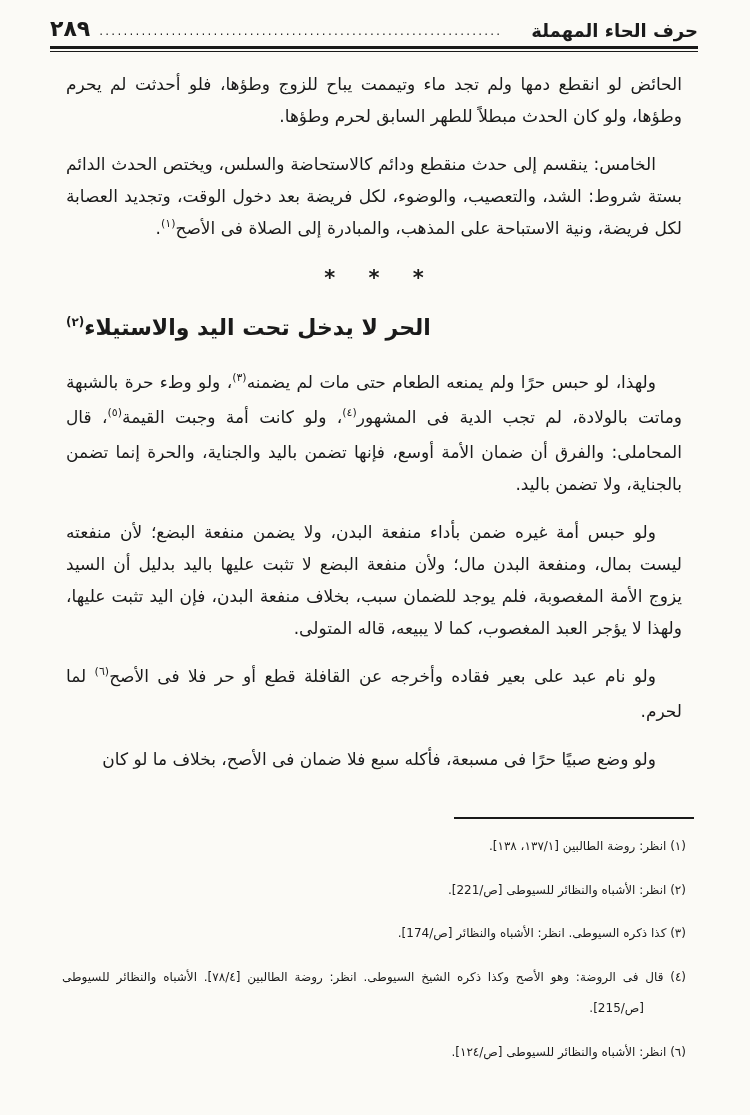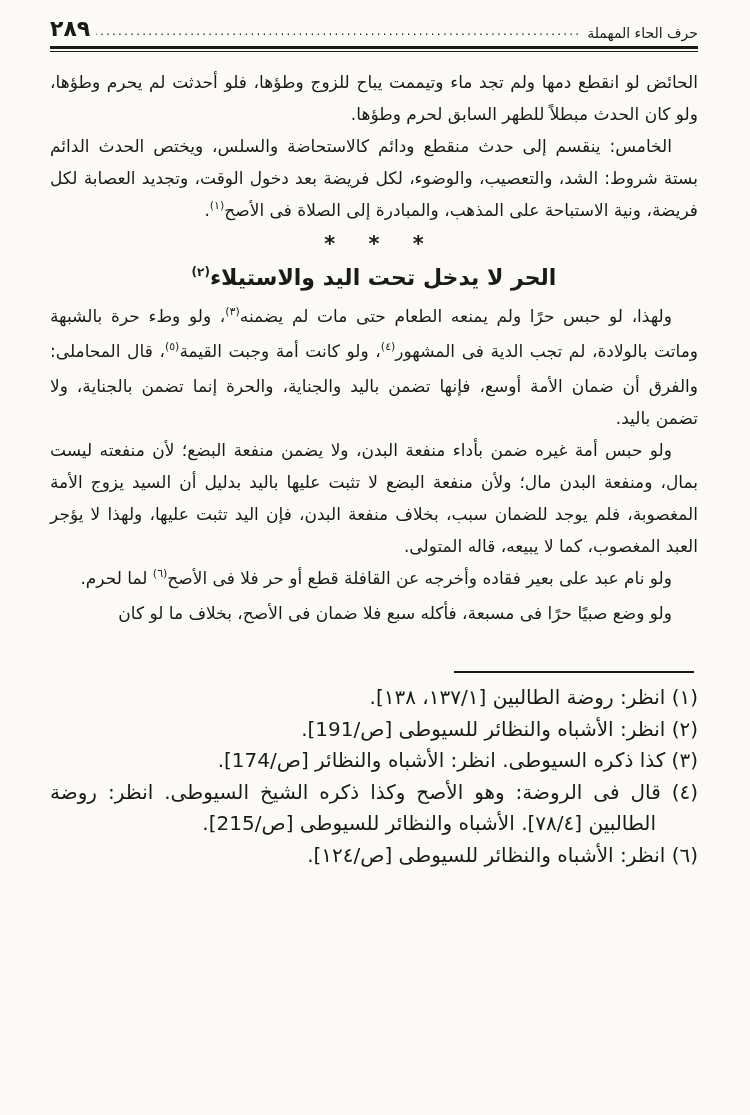--- a/index.html
+++ b/index.html
@@ -16,24 +16,25 @@
     direction: rtl;
     overflow: hidden;
   }
   
   .header-row {
     display: flex;
     align-items: flex-end;
     gap: 6px;
   }
   .header-title {
-    font-size: 14px;
-    font-weight: 400;
+    font-size: 18px;
+    font-weight: 700;
     white-space: nowrap;
     letter-spacing: 0.2px;
+    margin-left: 23px;
   }
   .header-dots {
     flex: 1 1 auto;
     overflow: hidden;
     white-space: nowrap;
     font-size: 12px;
     letter-spacing: 2.2px;
     padding-bottom: 3px;
     color: #222;
   }
@@ -48,61 +49,61 @@
     border-top: 3px solid #191919;
     border-bottom: 1.5px solid #191919;
   }
   
   .body-text {
     margin-top: 14px;
     font-size: 17px;
     line-height: 32px;
     text-align: justify;
   }
-  .body-text p { margin: 0; }
+  .body-text p { margin: 16px; }
   .p-indent { text-indent: 26px; }
   .lead-bold { font-weight: 400; }
   .fn-ref {
     font-size: 11px;
     position: relative;
     top: -7px;
     white-space: nowrap;
   }
   .stars-sep {
     text-align: center;
     font-size: 21px;
     font-weight: 700;
     word-spacing: 26px;
     line-height: 30px;
     margin: 6px 0 0;
     text-indent: 0;
   }
   .section-title {
-    text-align: center;
+    text-align: left;
     font-weight: 700;
     font-size: 22px;
     line-height: 38px;
     margin: 0 0 4px;
     text-indent: 0;
     letter-spacing: 0.2px;
   }
   .section-title .fn-ref { font-size: 12px; top: -9px; }
   
   .footnotes { margin-top: 42px; }
   .fn-rule {
     width: 240px;
     border: 0;
     border-top: 2px solid #191919;
     margin: 0 4px 9px auto; 
   }
   .footnote-item {
-    font-size: 20px;
+    font-size: 12px;
     line-height: 31.5px;
     text-align: justify;
-    margin: 0;
+    margin: 12px;
     padding-right: 42px;   
     text-indent: -42px;    
   }
 </style>
 </head>
 <body>
 
 <div class="sheet">
 
   <div class="header-row">
@@ -142,19 +143,19 @@
 
     <p class="p-indent">
       <span>ولو وضع صبيًا حرًا فى مسبعة، فأكله سبع فلا ضمان فى الأصح، بخلاف ما لو كان</span>
     </p>
 
   </div>
 
   <div class="footnotes">
     <hr class="fn-rule">
     <p class="footnote-item">(١) انظر: روضة الطالبين [١٣٧/١، ١٣٨].</p>
-    <p class="footnote-item">(٢) انظر: الأشباه والنظائر للسيوطى [ص/191].</p>
+    <p class="footnote-item">(٢) انظر: الأشباه والنظائر للسيوطى [ص/221].</p>
     <p class="footnote-item">(٣) كذا ذكره السيوطى. انظر: الأشباه والنظائر [ص/174].</p>
     <p class="footnote-item">(٤) قال فى الروضة: وهو الأصح وكذا ذكره الشيخ السيوطى. انظر: روضة الطالبين [٧٨/٤]. الأشباه والنظائر للسيوطى [ص/215].</p>
     <p class="footnote-item">(٦) انظر: الأشباه والنظائر للسيوطى [ص/١٢٤].</p>
   </div>
 
 </div>
 
 </body></html>

